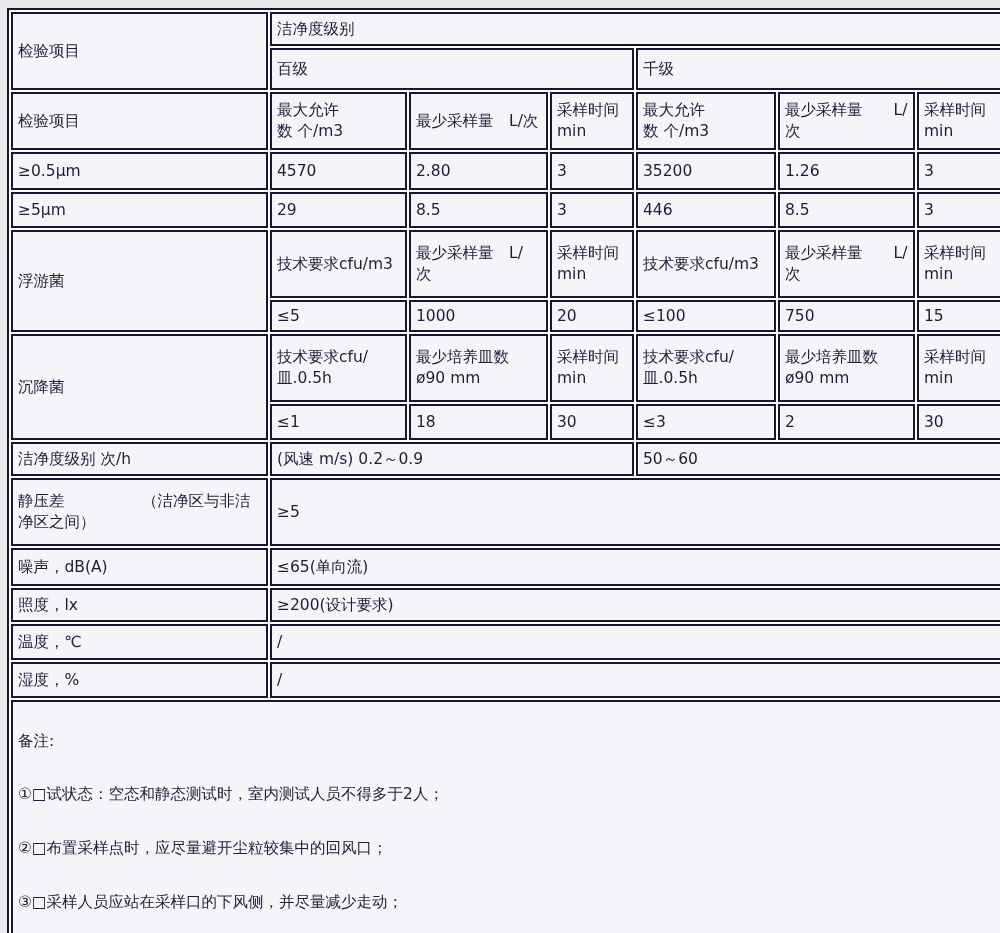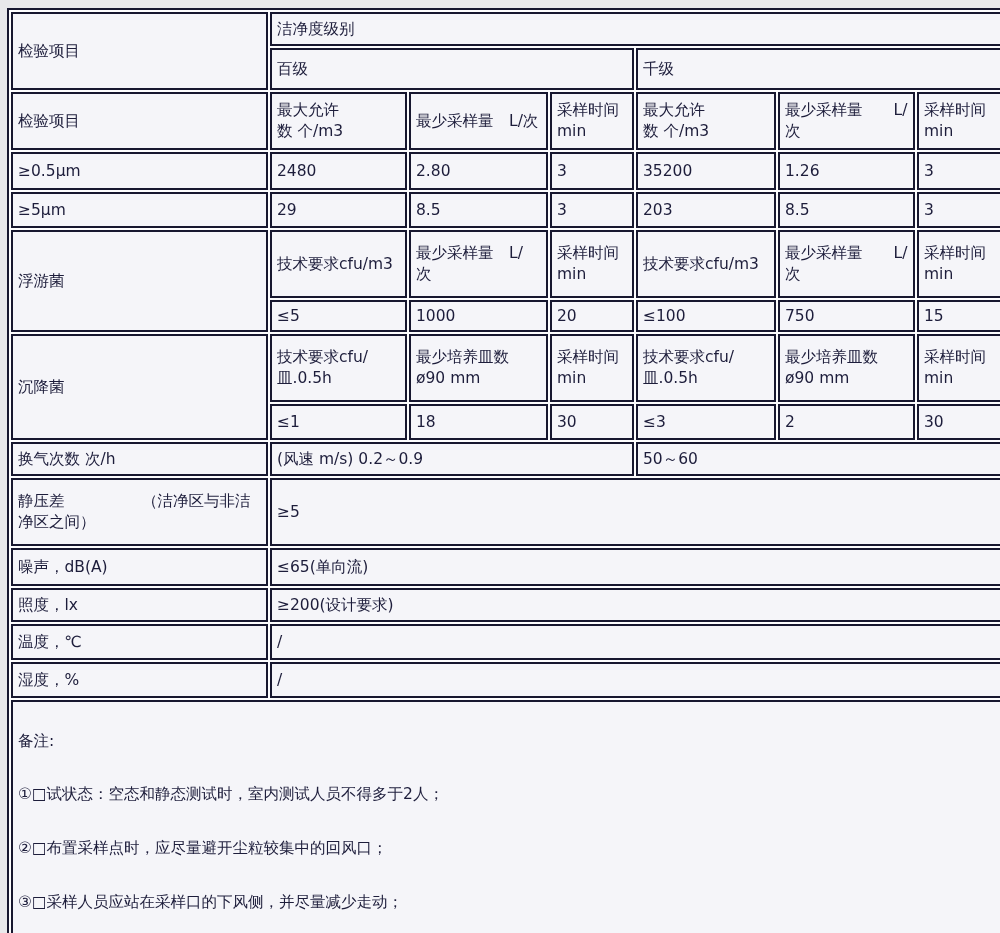--- a/index.html
+++ b/index.html
@@ -87,34 +87,34 @@
       <td>最大允许
 数 个/m3</td>
       <td>最少采样量　　L/
 次</td>
       <td>采样时间
 min</td>
     </tr>
 
     <tr class="h38">
       <td>≥0.5μm</td>
-      <td>2480</td>
+      <td>4570</td>
       <td>2.80</td>
       <td>3</td>
       <td>35200</td>
       <td>1.26</td>
       <td>3</td>
     </tr>
 
     <tr class="h36">
       <td>≥5μm</td>
       <td>29</td>
       <td>8.5</td>
       <td>3</td>
-      <td>203</td>
+      <td>446</td>
       <td>8.5</td>
       <td>3</td>
     </tr>
 
     <tr class="h68">
       <td rowspan="2">浮游菌</td>
       <td>技术要求cfu/m3</td>
       <td>最少采样量　L/
 次</td>
       <td>采样时间
@@ -152,21 +152,21 @@
     <tr class="h36">
       <td>≤1</td>
       <td>18</td>
       <td>30</td>
       <td>≤3</td>
       <td>2</td>
       <td>30</td>
     </tr>
 
     <tr class="h34">
-      <td>换气次数 次/h</td>
+      <td>洁净度级别 次/h</td>
       <td colspan="3">(风速 m/s)  0.2～0.9</td>
       <td colspan="3">50～60</td>
     </tr>
 
     <tr class="h68">
       <td>静压差　　　　　（洁净区与非洁净区之间）</td>
       <td colspan="6">≥5</td>
     </tr>
 
     <tr class="h38">

